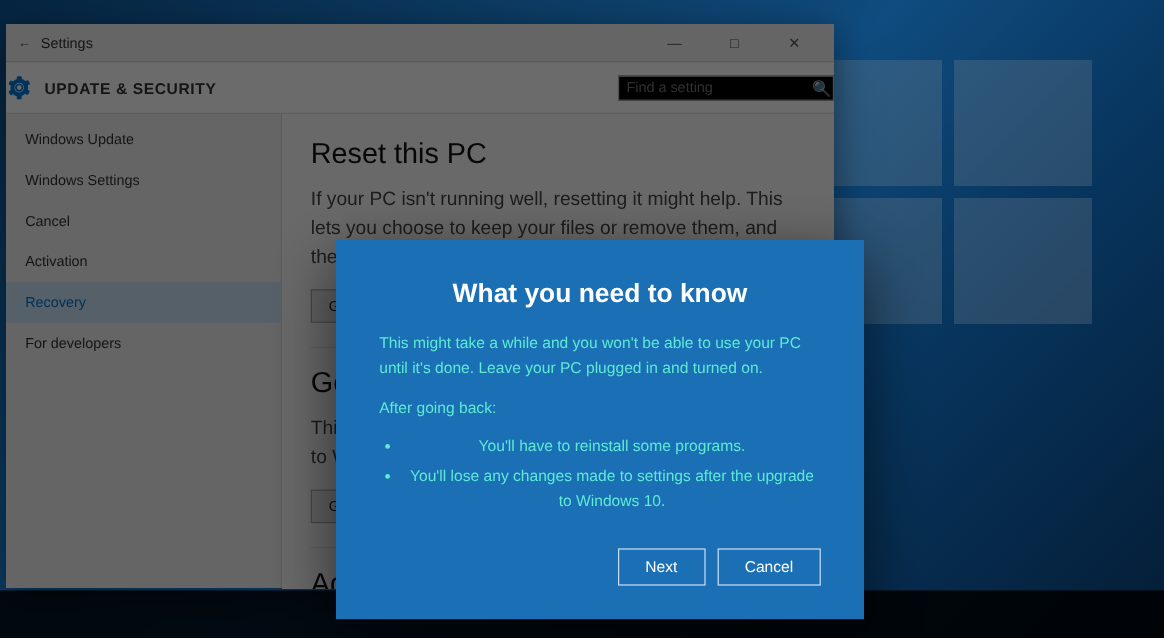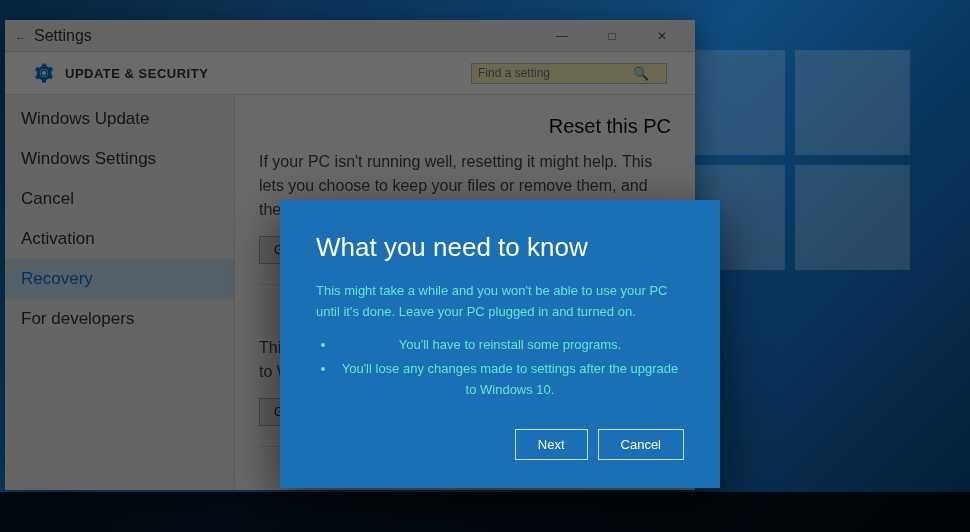--- a/index.html
+++ b/index.html
@@ -61,21 +61,21 @@
       gap: 8px;
     }
 
     .title-bar-btn {
       font-size: 11px;
       color: #555;
       cursor: pointer;
     }
 
     .title-bar-title {
-      font-size: 16px;
+      font-size: 12px;
       color: #333;
     }
 
     .title-bar-controls {
       display: flex;
       gap: 4px;
     }
 
     .win-btn {
       width: 46px;
@@ -91,21 +91,21 @@
     .settings-body {
       display: flex;
       flex: 1;
       overflow: hidden;
     }
 
     
     .settings-header {
       display: flex;
       align-items: center;
-      padding: 10px 28px;
+      padding: 10px 0;
       border-bottom: 1px solid #ddd;
       background: #fff;
       gap: 10px;
     }
 
     .gear-icon {
       width: 22px;
       height: 22px;
       color: #0078d7;
     }
@@ -115,23 +115,23 @@
       font-weight: 600;
       color: #333;
       letter-spacing: 0.5px;
     }
 
     .search-box {
       margin-left: auto;
       display: flex;
       align-items: center;
       border: 1px solid #bbb;
-      background: #fef9c3;
+      background: #000000;
       padding: 2px 6px;
-      width: 196px;
+      width: 180px;
     }
 
     .search-input {
       border: none;
       outline: none;
       font-size: 12px;
       color: #666;
       width: 155px;
       background: transparent;
     }
@@ -145,44 +145,43 @@
     .sidebar {
       width: 230px;
       background: #f0f0f0;
       border-right: 1px solid #ddd;
       overflow-y: auto;
       padding-top: 4px;
     }
 
     .sidebar-item {
       padding: 10px 16px;
-      font-size: 17px;
+      font-size: 12px;
       color: #333;
       cursor: pointer;
     }
     .sidebar-item.active {
       background: #cce4f7;
       color: #0078d7;
       font-weight: 500;
     }
 
     
     .main-content {
       flex: 1;
       background: #fafafa;
       overflow-y: auto;
       padding: 20px 24px;
     }
 
     .section-title {
-      font-size: 20px;
+      font-size: 24px;
       font-weight: 300;
       color: #111;
       margin-bottom: 12px;
-      text-align: right;
     }
 
     .section-desc {
       font-size: 16px;
       color: #444;
       line-height: 1.5;
       margin-bottom: 14px;
     }
 
     .action-btn {
@@ -216,24 +215,25 @@
       left: 280px;
       width: 440px;
       background: #1b6fb5;
       z-index: 20;
       padding: 32px 36px 28px 36px;
       box-shadow: 0 16px 50px rgba(0,0,0,0.6);
       color: white;
     }
 
     .dialog-title {
-      font-size: 26px;
-      font-weight: 400;
+      font-size: 22px;
+      font-weight: 700;
       margin-bottom: 18px;
       color: #fff;
+      text-align: center;
     }
 
     .dialog-body {
       font-size: 13px;
       line-height: 1.6;
       color: #5eead4;
     }
 
     .dialog-body p {
       margin-bottom: 12px;
@@ -384,20 +384,21 @@
     </div>
   </div>
 </div>
 
 <div class="overlay"></div>
 
 <div class="dialog">
   <h2 class="dialog-title">What you need to know</h2>
   <div class="dialog-body">
     <p>This might take a while and you won't be able to use your PC until it's done. Leave your PC plugged in and turned on.</p>
+    <p>After going back:</p>
     <ul>
       <li>You'll have to reinstall some programs.</li>
       <li>You'll lose any changes made to settings after the upgrade to Windows 10.</li>
     </ul>
   </div>
   <div class="dialog-footer">
     <button class="dialog-btn">Next</button>
     <button class="dialog-btn">Cancel</button>
   </div>
 </div>

